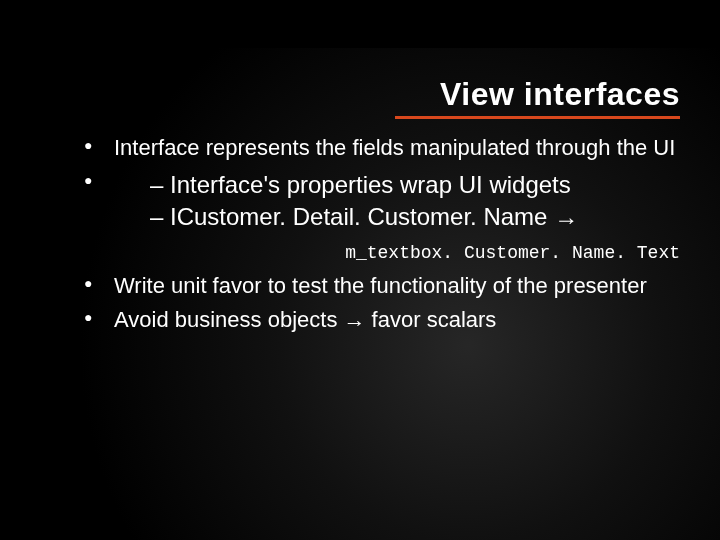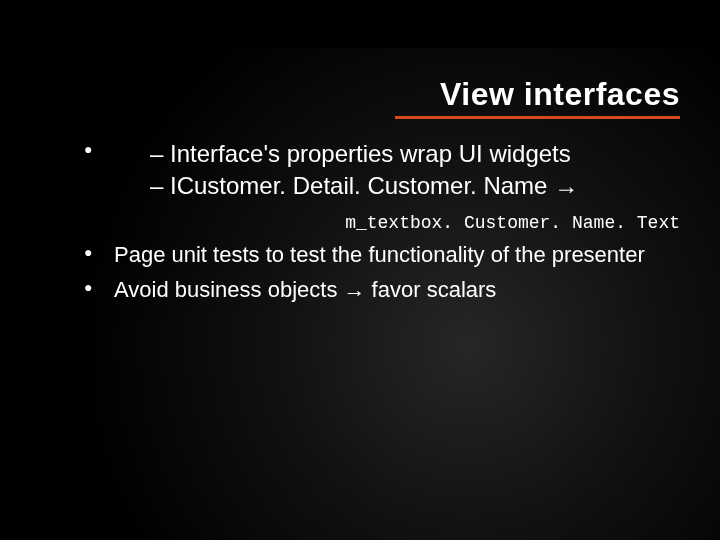--- a/index.html
+++ b/index.html
@@ -110,28 +110,29 @@
 </head>
 <body>
 
 <div class="slide">
 
   <div class="title">View interfaces</div>
   <div class="underline"></div>
 
   <div class="body">
     <ul class="top">
+      <li>Interface represents the fields manipulated through the UI</li>
       <li>
         <ul class="sub">
           <li>Interface's properties wrap UI widgets</li>
           <li>ICustomer. Detail. Customer. Name →</li>
         </ul>
         <span class="code-indent">m_textbox. Customer. Name. Text</span>
       </li>
-      <li>Page unit tests to test the functionality of the presenter</li>
+      <li>Write unit favor to test the functionality of the presenter</li>
       <li>Avoid business objects → favor scalars</li>
     </ul>
   </div>
 
   <div class="logo">
     <span class="vs">VS</span><span class="live">Live</span><span class="bang">!</span>
   </div>
 
 </div>
 

